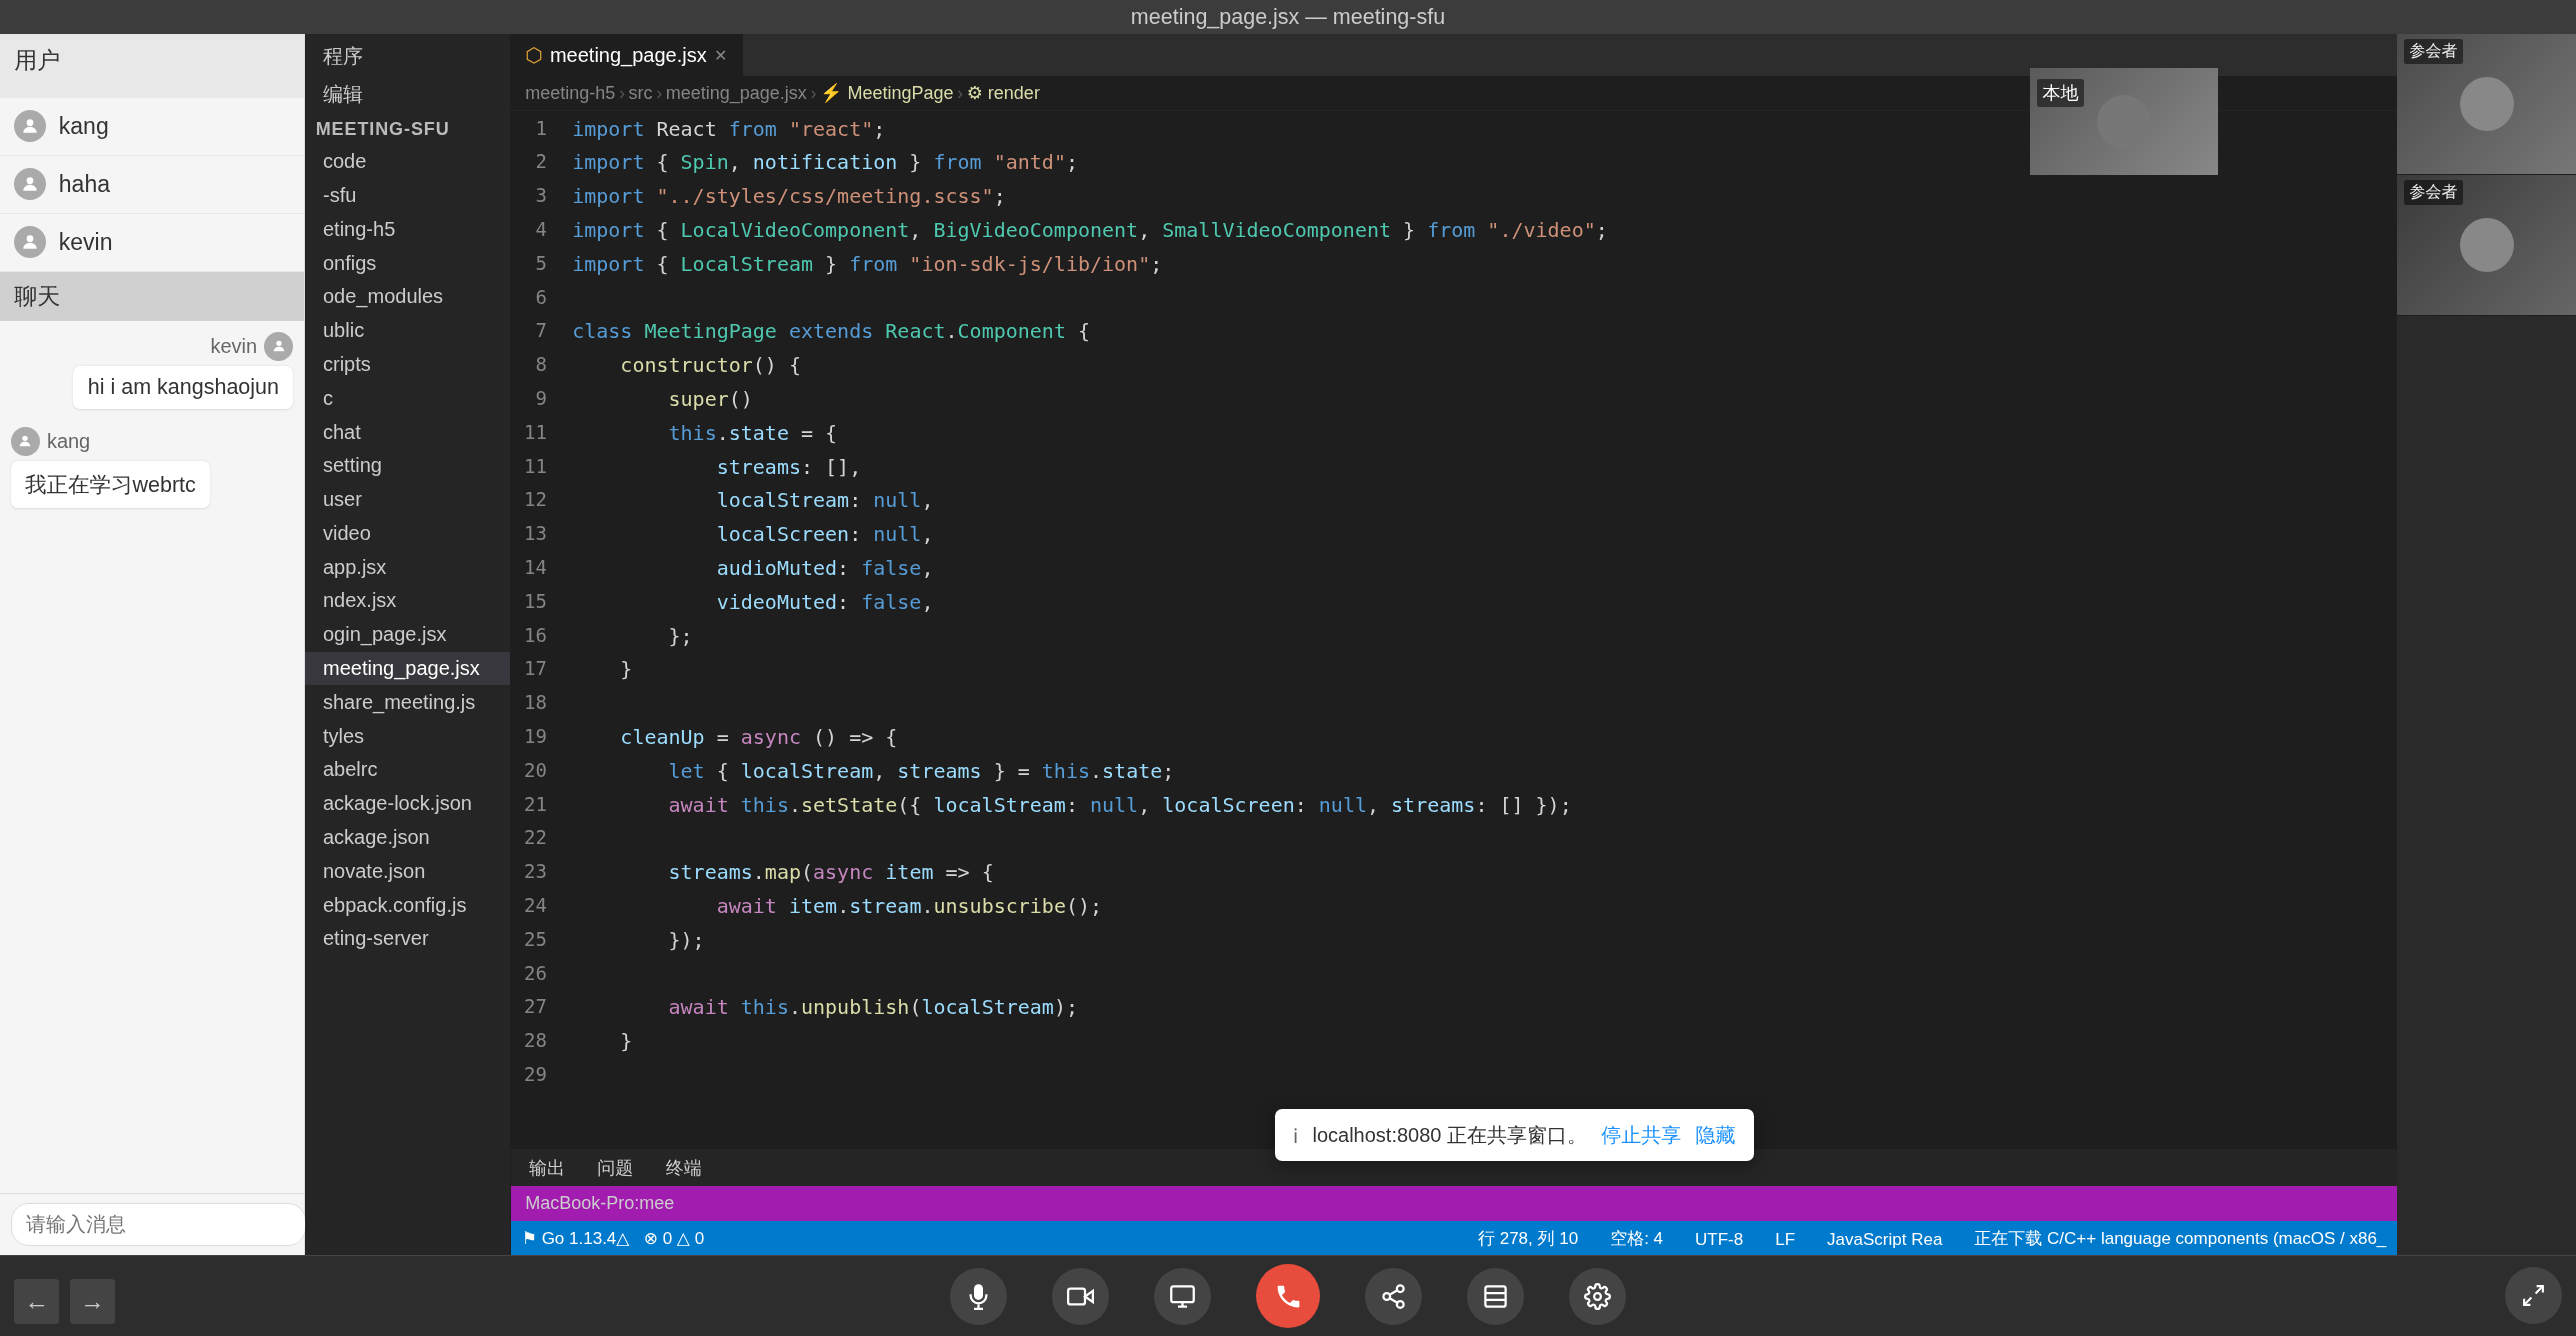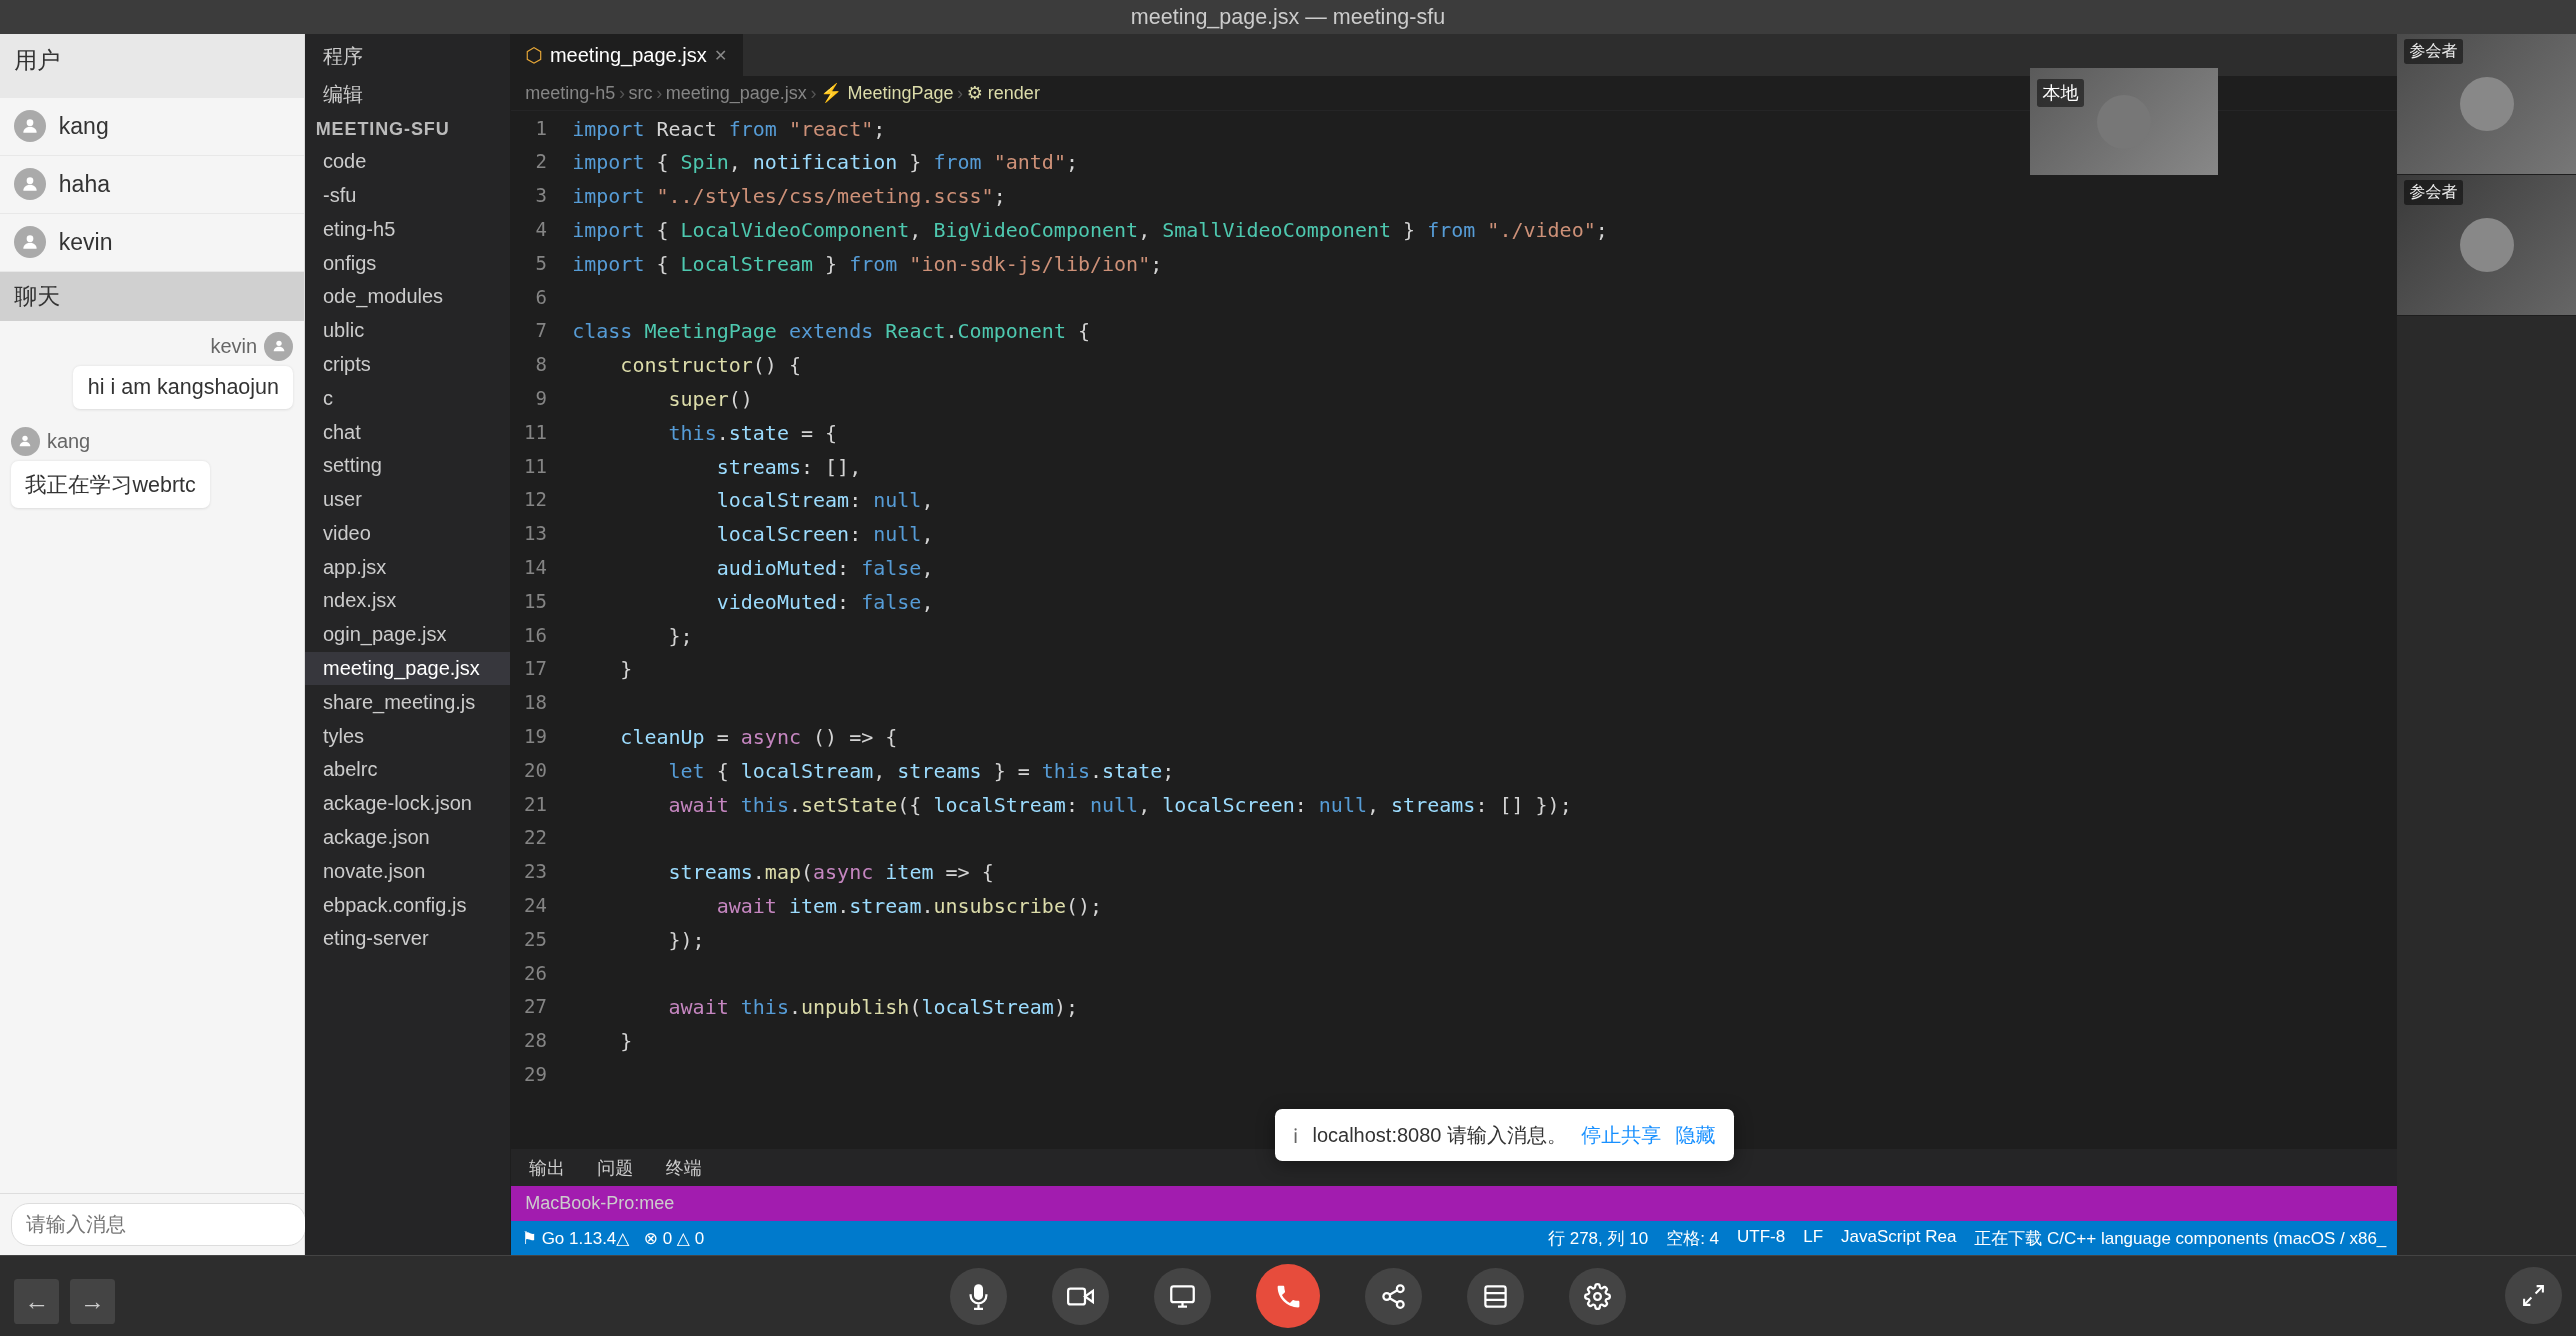--- a/index.html
+++ b/index.html
@@ -370,22 +370,22 @@
       padding: 0 10.7px;
       font-size: 17px;
       color: #fff;
       gap: 14.3px;
       flex-shrink: 0;
     }
 
     .status-right {
       margin-left: auto;
       display: flex;
-      gap: 18px;
-      align-items: flex-start;
+      gap: 32px;
+      align-items: flex-end;
     }
 
     
     .meeting-controls {
       background: #2d2d2d;
       height: 81px;
       display: flex;
       align-items: center;
       justify-content: center;
       gap: 45px;
@@ -823,21 +823,21 @@
         <span class="bottom-tab">问题</span>
         <span class="bottom-tab">终端</span>
       </div>
       <div class="bottom-content">
         <span>MacBook-Pro:mee</span>
       </div>
     </div>
 
     <div class="share-notification">
       <span class="share-notification-icon">ℹ</span>
-      <span>localhost:8080 请输入消息。</span>
+      <span>localhost:8080 正在共享窗口。</span>
       <button class="share-stop-btn">停止共享</button>
       <button class="share-hide-btn">隐藏</button>
     </div>
 
     <div class="status-bar">
       <span>⚑ Go 1.13.4△</span>
       <span>⊗ 0 △ 0</span>
       <div class="status-right">
         <span>行 278, 列 10</span>
         <span>空格: 4</span>

